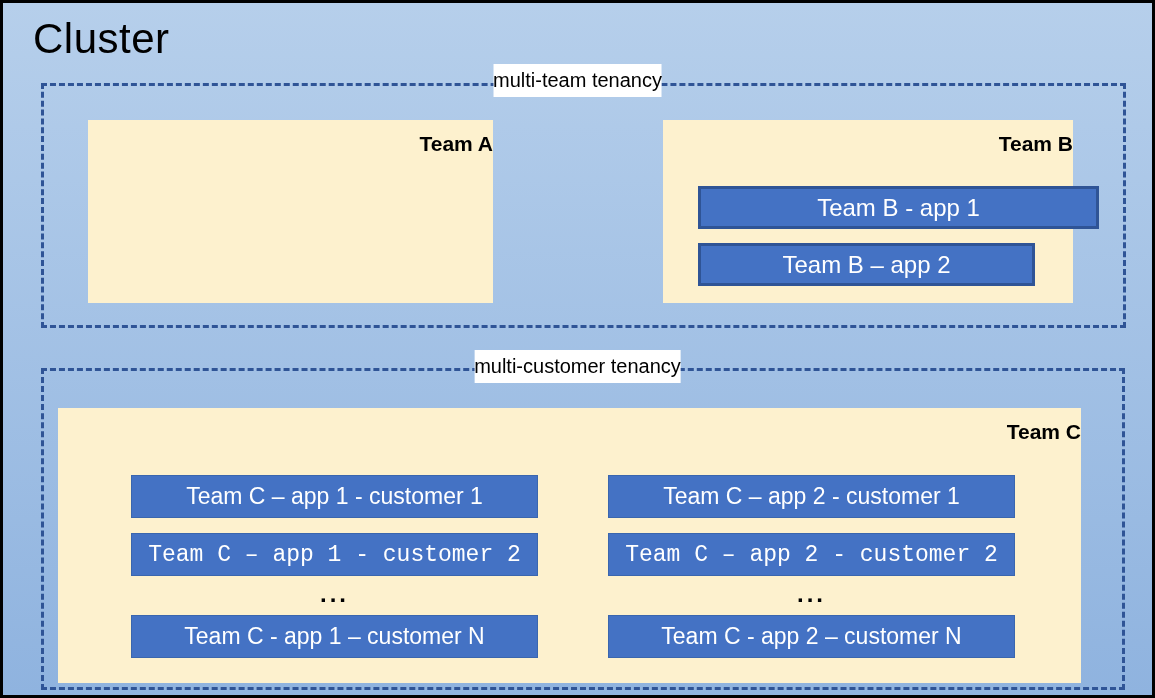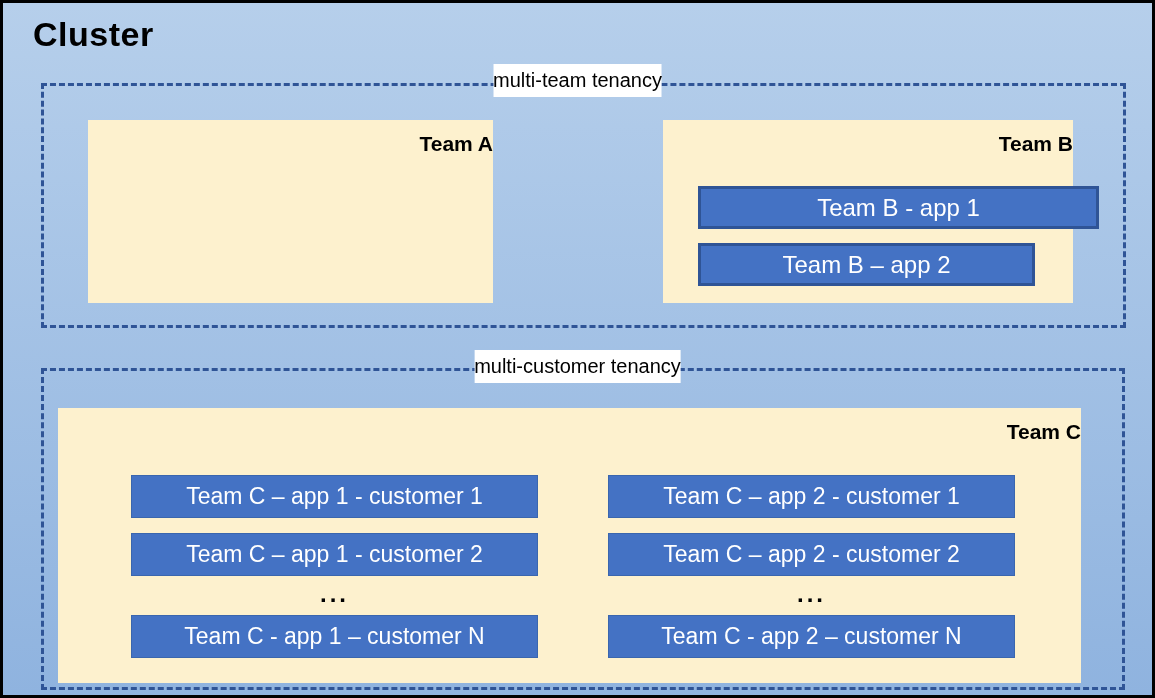--- a/index.html
+++ b/index.html
@@ -16,22 +16,22 @@
     box-sizing: border-box;
     border: 3px solid #000000;
     background: linear-gradient(180deg, var(--canvas-top) 0%, var(--canvas-bottom) 100%);
     overflow: hidden;
   }
 
   .cluster-title {
     position: absolute;
     left: 30px;
     top: 12px;
-    font-size: 34px;
-    font-weight: bold;
+    font-size: 42px;
+    font-weight: normal;
     color: var(--title-color);
     letter-spacing: 0.5px;
   }
 
   .region {
     position: absolute;
     box-sizing: border-box;
     border: 3px dashed var(--dashed-border);
   }
   .region-1 { left: 38px;  top: 80px;  width: 1085px; height: 245px; }
@@ -87,21 +87,21 @@
   .team-b-app1 { left: 35px; top: 66px;  width: 401px; height: 43px; }
   .team-b-app2 { left: 35px; top: 123px; width: 337px; height: 43px; }
 
   .team-c .app-box {
     border: 1px solid var(--app-box-border-subtle);
     font-size: 23px;
   }
   .c-col1 { left: 73px; }
   .c-col2 { left: 550px; }
   .c-r1 { top: 67px;  width: 407px; height: 43px; }
-  .c-r2 { top: 125px; width: 407px; height: 43px; }
+  .c-r2 { top: 125px; width: 407px; height: 43px; font-family: Liberation Mono, monospace; }
   .c-rN { top: 207px; width: 407px; height: 43px; }
 
   .ellipsis {
     position: absolute;
     top: 168px;
     width: 407px;
     height: 36px;
     display: flex;
     align-items: center;
     justify-content: center;

